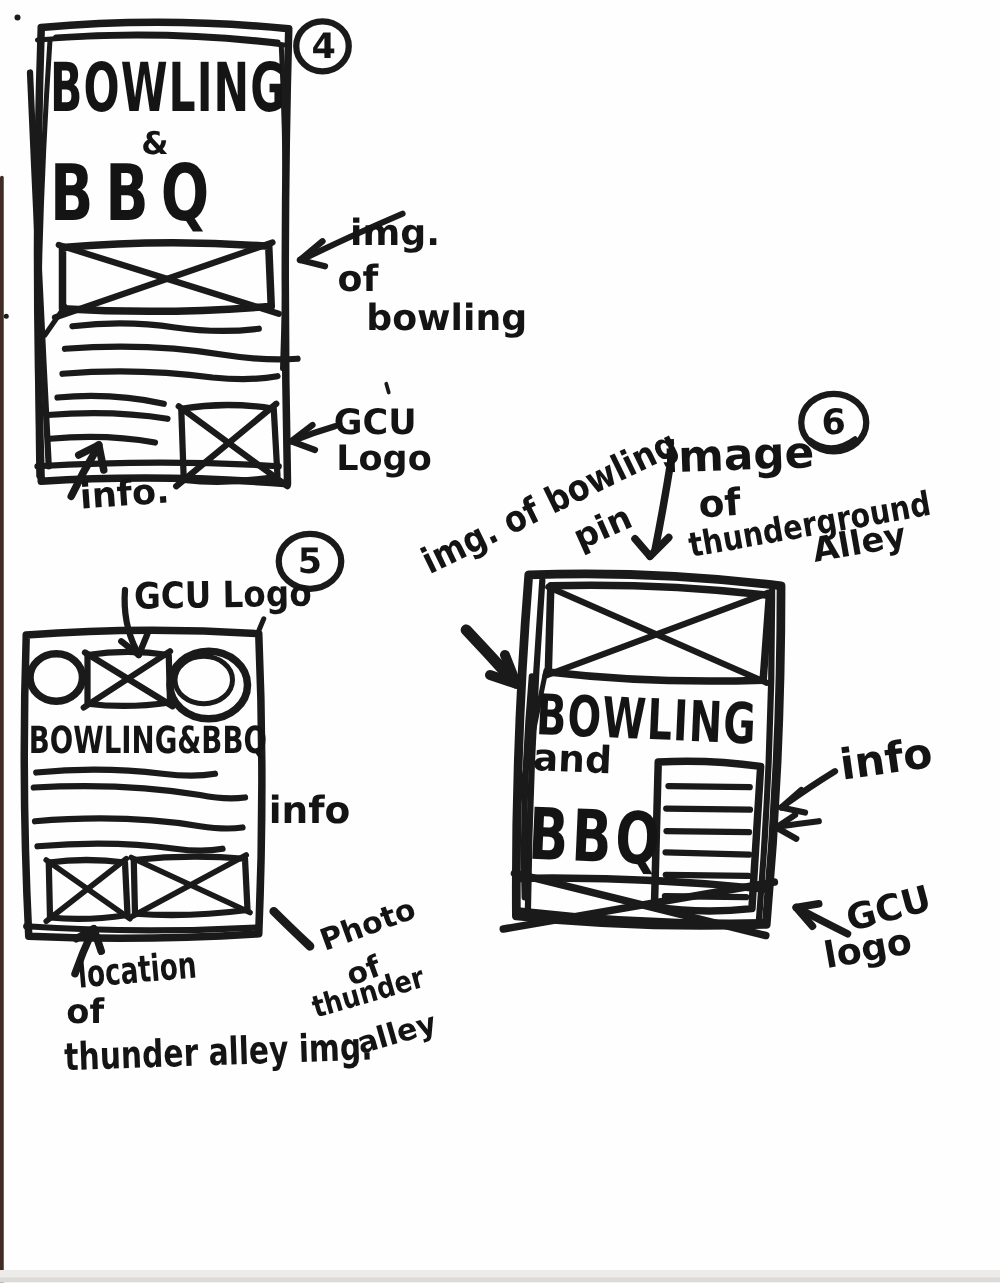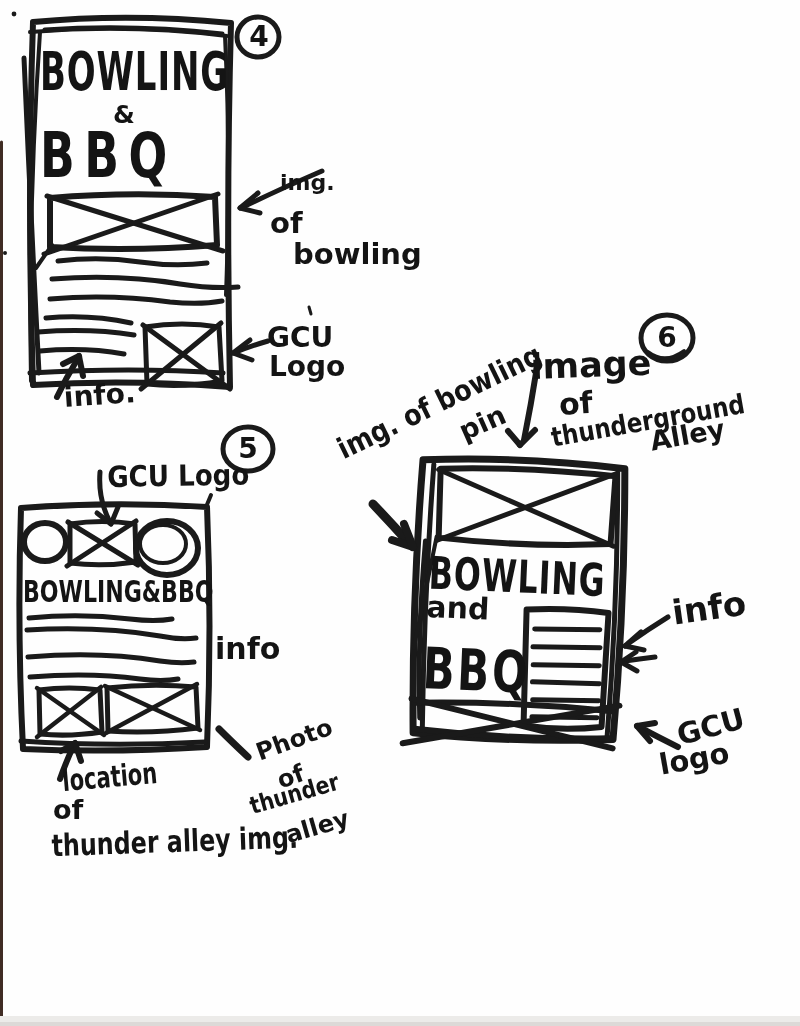--- a/index.html
+++ b/index.html
@@ -176,21 +176,21 @@
       <path d="M678,747 Q658,737 641,728" stroke-width="6"></path>
       <path d="M637,726 L655,723" stroke-width="6"></path>
       <path d="M637,726 L650,741" stroke-width="6"></path>
     </g>
   </svg>
 
   <div class="hw num" style="left:247px; top:23px; width:24px; font-size:28px;">4</div>
   <div class="hw" style="left:40px; top:44px; font-size:40px; letter-spacing:1px; transform:scale(0.85,1.35);">BOWLING</div>
   <div class="hw" style="left:113px; top:102px; font-size:25px;">&amp;</div>
   <div class="hw" style="left:40px; top:124px; font-size:48px; letter-spacing:10px; transform:scale(0.95,1.3);">BBQ</div>
-  <div class="hw" style="left:280px; top:172px; font-size:22px;">img.</div>
+  <div class="hw" style="left:280px; top:172px; font-size:29px;">img.</div>
   <div class="hw" style="left:270px; top:209px; font-size:29px;">of</div>
   <div class="hw" style="left:293px; top:240px; font-size:29px;">bowling</div>
   <div class="hw" style="left:267px; top:324px; font-size:28px;">GCU</div>
   <div class="hw" style="left:269px; top:353px; font-size:28px;">Logo</div>
   <div class="hw" style="left:63px; top:384px; font-size:28px; transform:rotate(-4deg);">info.</div>
 
   <div class="hw num" style="left:236px; top:435px; width:24px; font-size:28px;">5</div>
   <div class="hw" style="left:107px; top:463px; font-size:29px; transform:rotate(-1deg) scale(0.9,1);">GCU Logo</div>
   <div class="hw" style="left:23px; top:577px; font-size:24px; transform:scale(0.92,1.25);">BOWLING&amp;BBQ</div>
   <div class="hw" style="left:215px; top:634px; font-size:30px;">info</div>

